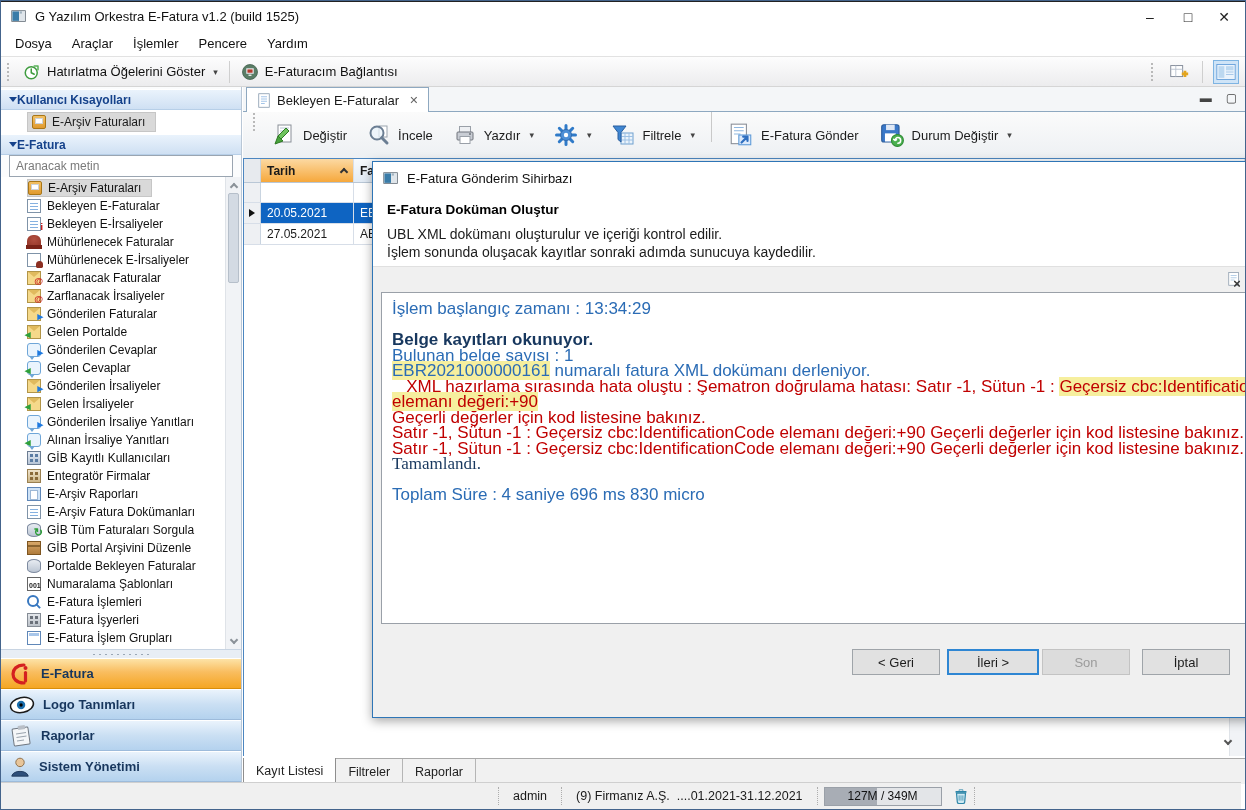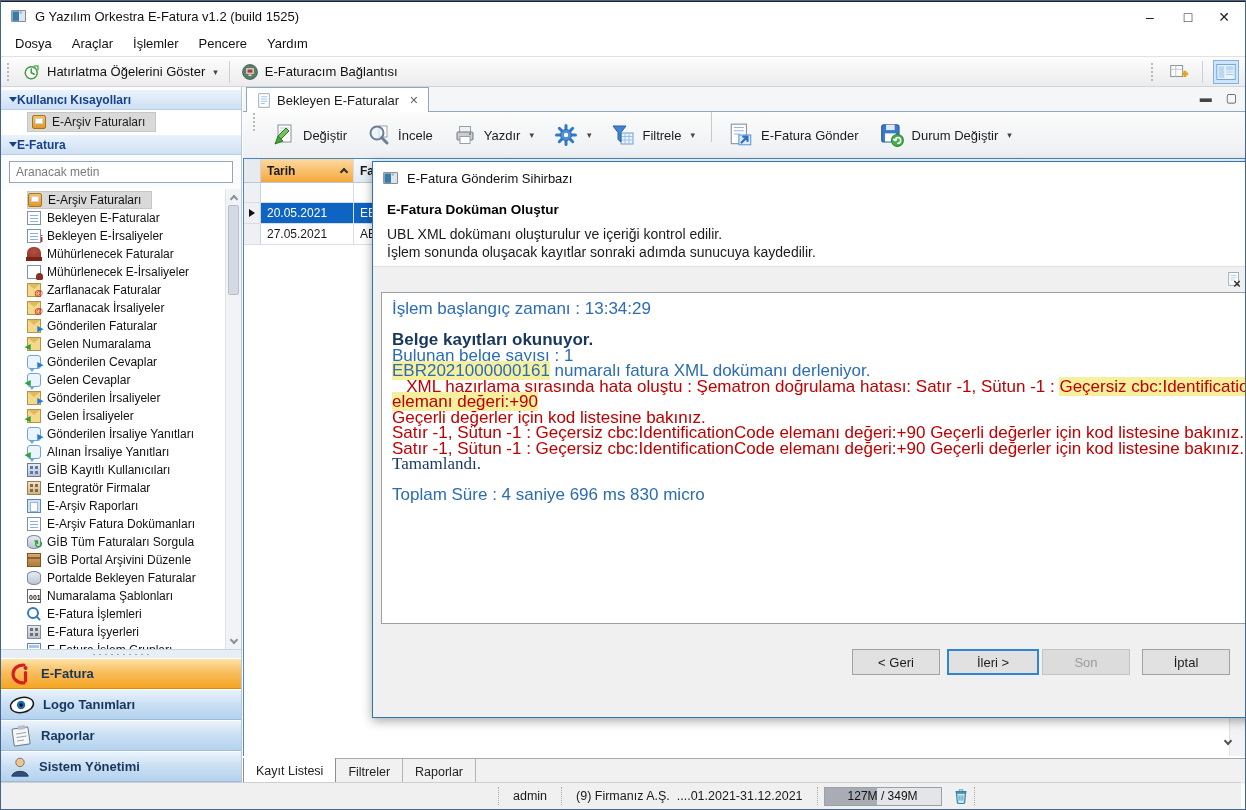--- a/index.html
+++ b/index.html
@@ -23,21 +23,21 @@
 
   .svgic{display:inline-flex;align-items:center;justify-content:center;flex:none;}
   .svgic svg{display:block;}
 
   
   .sidebar{position:absolute;left:0;top:86px;width:241px;bottom:27px;background:#fbfcfd;border-right:1px solid #b9c7d6;display:flex;flex-direction:column;}
   .grouphdr{height:21px;flex:none;background:linear-gradient(#eaf3fc,#cfe0f3);border-top:1px solid #fff;border-bottom:1px solid #b7cfe8;display:flex;align-items:center;padding-left:8px;gap:0;color:#15428b;font-weight:bold;font-size:12px;}
   .tri{width:0;height:0;border-left:4px solid transparent;border-right:4px solid transparent;border-top:5px solid #15428b;}
   .shortcut-row{height:24px;flex:none;display:flex;align-items:center;padding-left:26px;background:#fff;}
   .selwrap{display:inline-flex;align-items:center;background:#d9d9d9;border:1px solid #c6c6c6;padding:2px 10px 2px 4px;}
-  .searchbox{flex:none;margin:6px 8px;height:22px;border:1px solid #9aa5b1;background:#fff;padding:2px 6px;font-size:12px;font-family:"Liberation Sans",sans-serif;color:#333;width:224px;}
+  .searchbox{flex:none;margin:0 8px;height:22px;border:1px solid #9aa5b1;background:#fff;padding:2px 6px;font-size:12px;font-family:"Liberation Sans",sans-serif;color:#333;width:224px;}
   .searchbox::placeholder{color:#7a7a7a;}
   .sblist{flex:1;position:relative;background:#fff;overflow:hidden;padding:2px 18px 0 26px;}
   .sbitem{height:18px;display:flex;align-items:center;font-size:12px;color:#111;white-space:nowrap;}
   .sbitem.sel{background:#d9d9d9;border:1px solid #c6c6c6;width:fit-content;padding-right:10px;}
   .sbscroll{position:absolute;right:0;top:0;bottom:0;width:16px;background:#f1f3f6;border-left:1px solid #dfe3e8;}
   .scrollarr{position:absolute;left:0;right:0;height:15px;display:flex;align-items:center;justify-content:center;}
   .chev{display:inline-block;width:6px;height:6px;border-left:2px solid #8b9299;border-bottom:2px solid #8b9299;}
   .chev.up{transform:rotate(135deg);margin-top:4px;}
   .chev.down{transform:rotate(-45deg);margin-bottom:4px;}
   .sbthumb{position:absolute;left:2px;right:2px;top:16px;height:90px;background:#d3dae3;border:1px solid #b6bfca;border-radius:2px;}
@@ -271,21 +271,21 @@
         <div class="sbitem">
           <span class="si" data-ic="envelope-at-icon"></span>
           <span>Zarflanacak İrsaliyeler</span>
         </div>
         <div class="sbitem">
           <span class="si" data-ic="envelope-sent-icon"></span>
           <span>Gönderilen Faturalar</span>
         </div>
         <div class="sbitem">
           <span class="si" data-ic="envelope-received-icon"></span>
-          <span>Gelen Numaralama</span>
+          <span>Gelen Portalde</span>
         </div>
         <div class="sbitem">
           <span class="si" data-ic="chat-sent-icon"></span>
           <span>Gönderilen Cevaplar</span>
         </div>
         <div class="sbitem">
           <span class="si" data-ic="chat-received-icon"></span>
           <span>Gelen Cevaplar</span>
         </div>
         <div class="sbitem">

